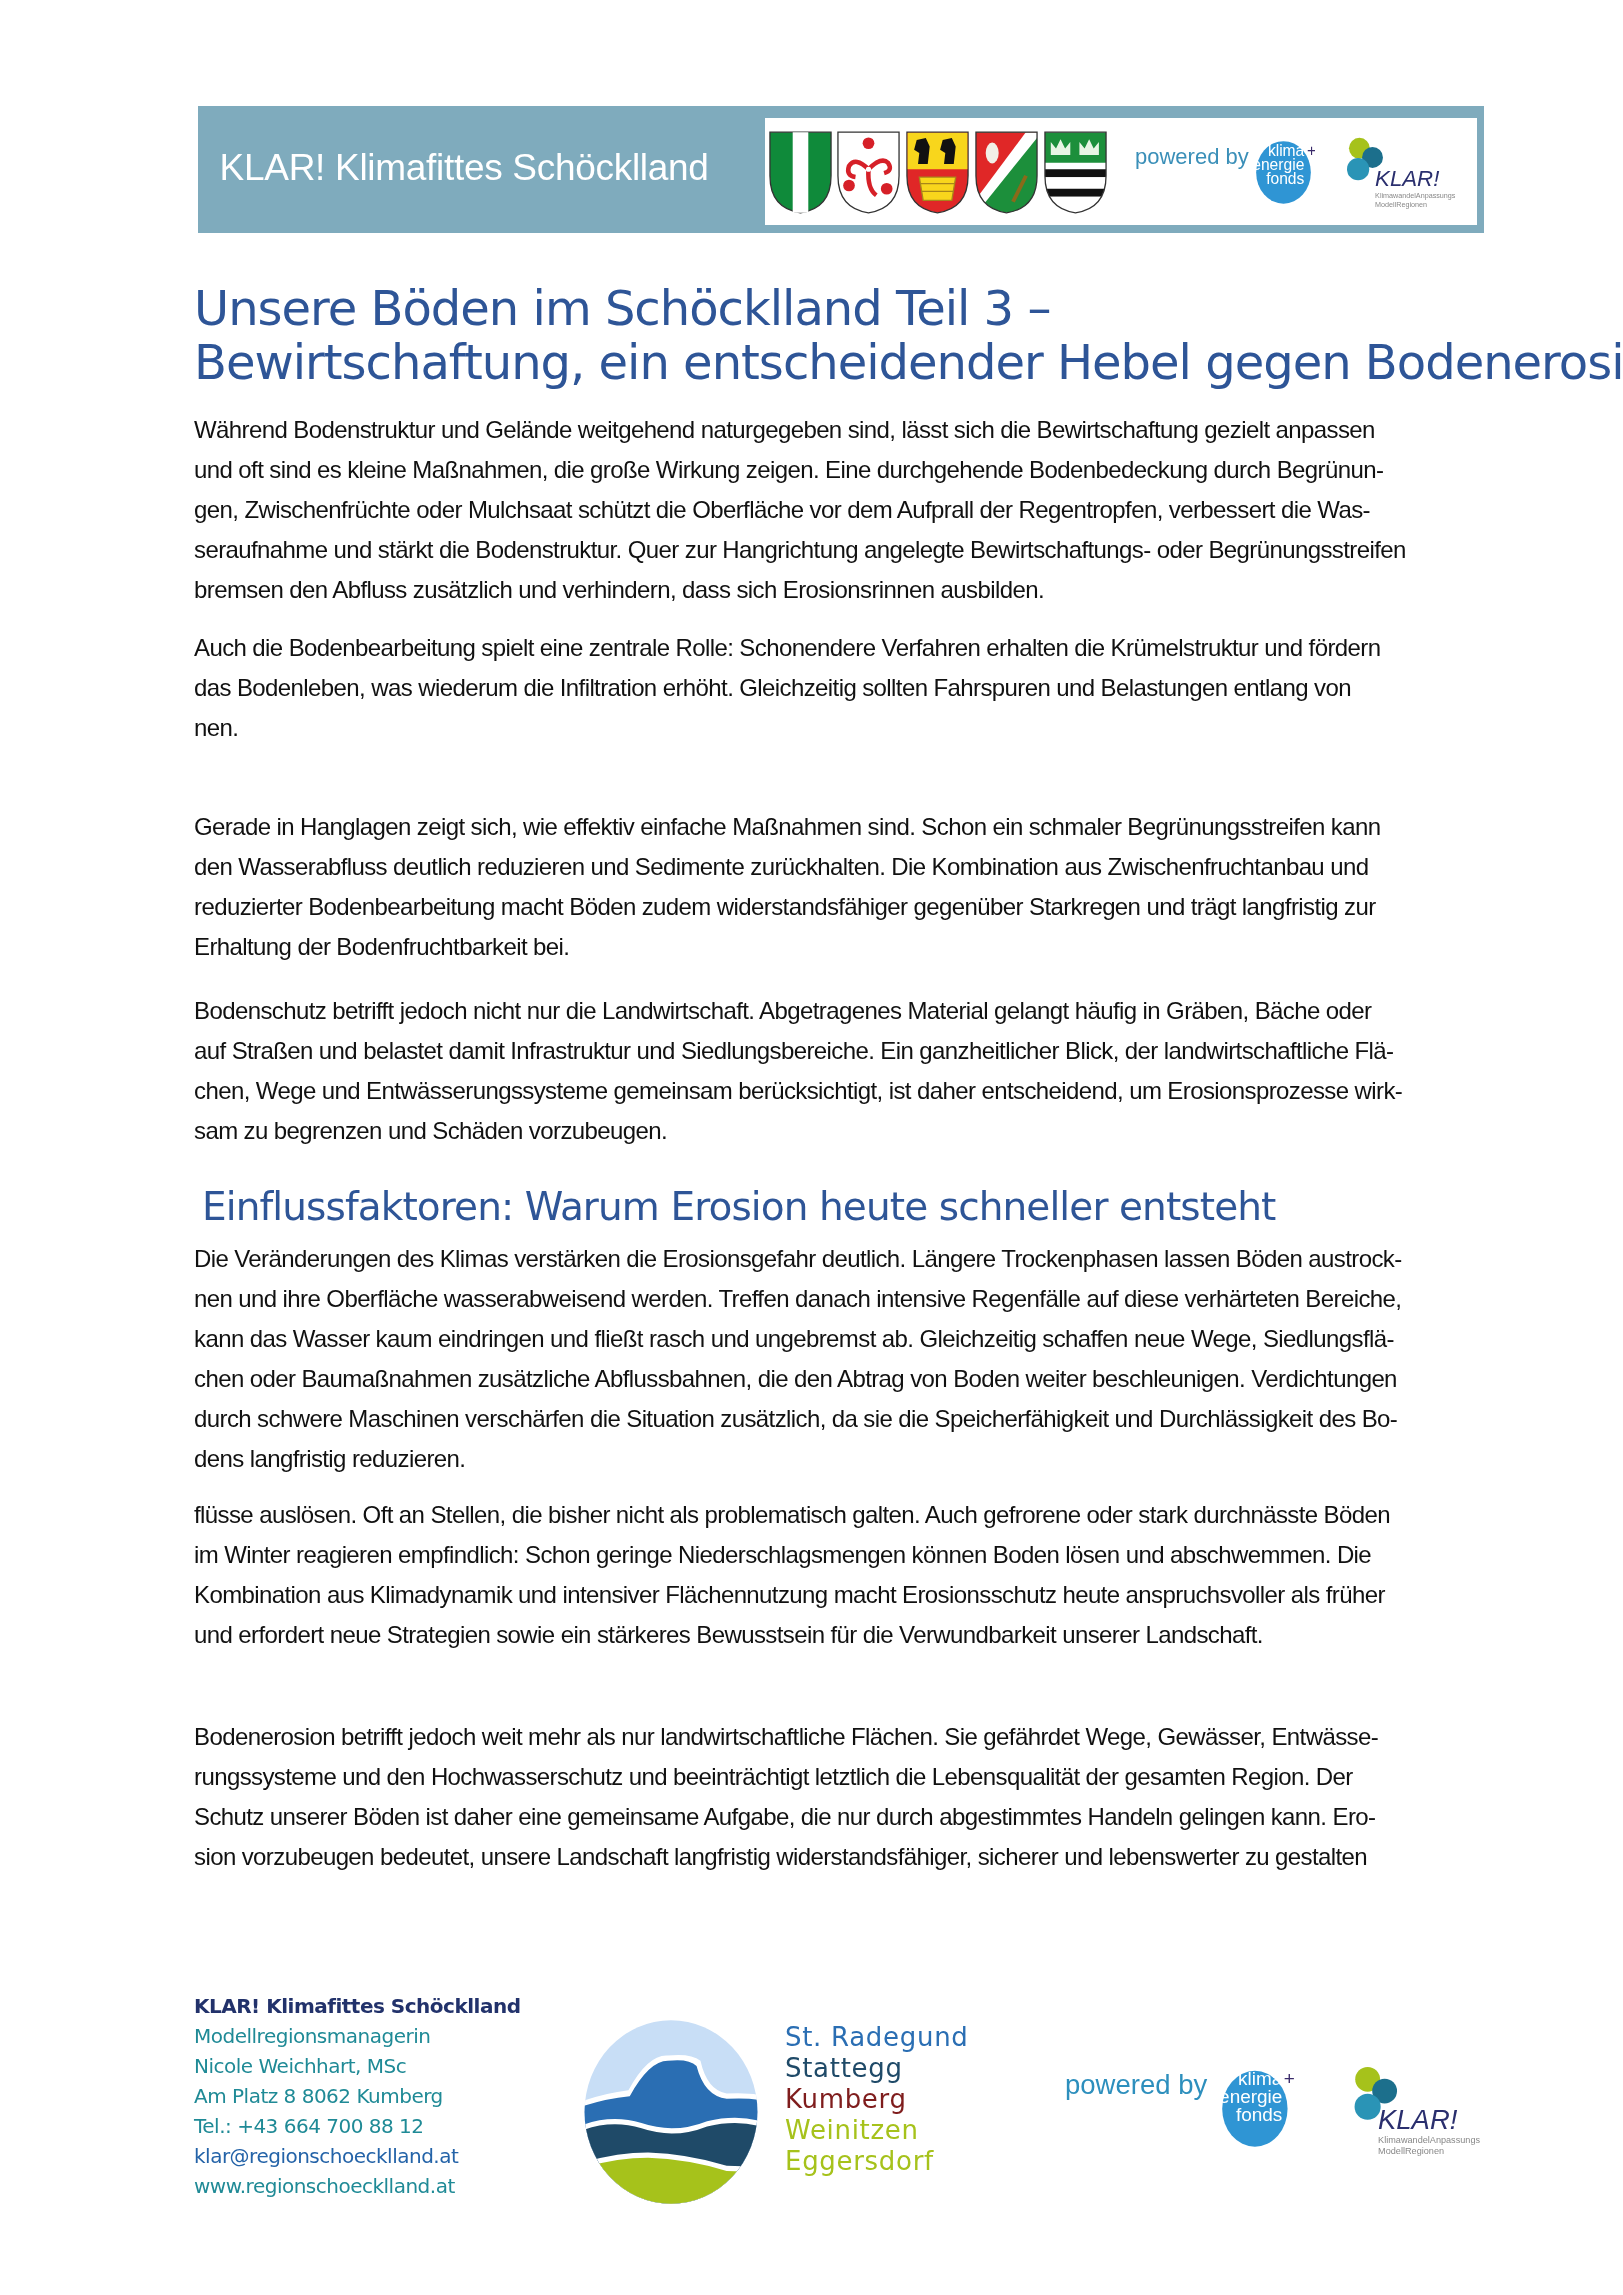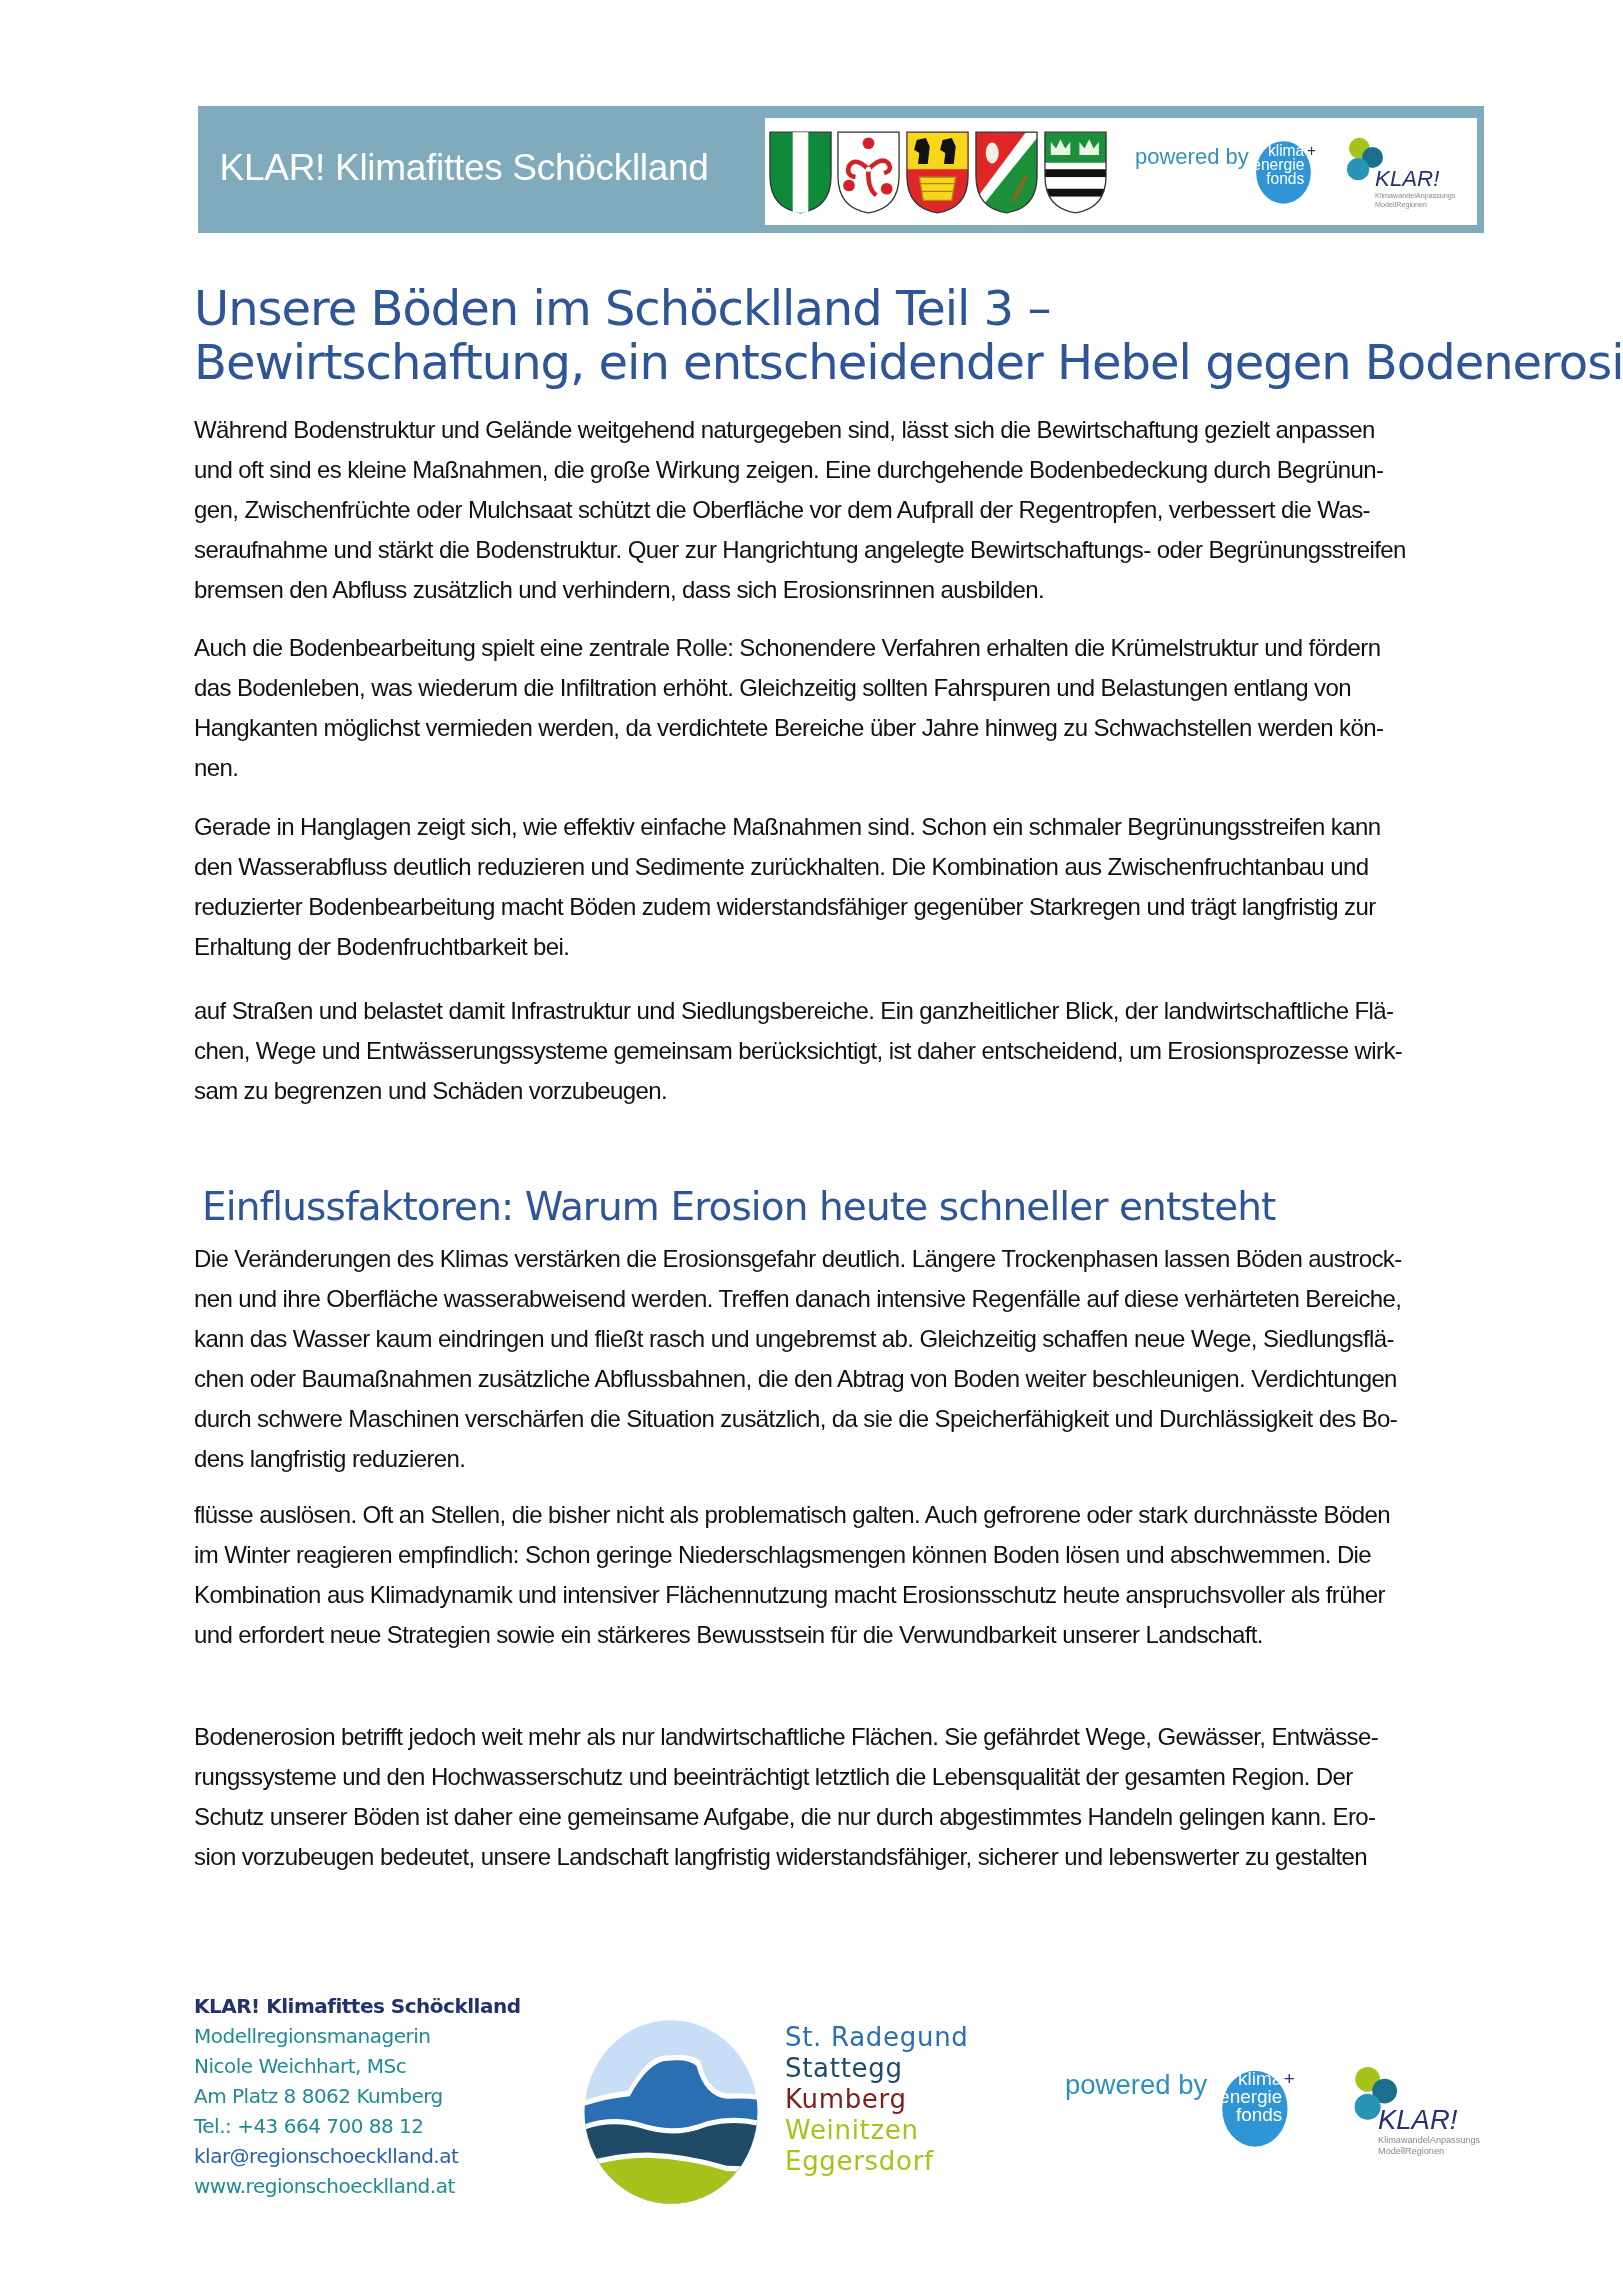--- a/index.html
+++ b/index.html
@@ -127,30 +127,30 @@
 <p class="p" style="top:410px">
   <span class="line">Während Bodenstruktur und Gelände weitgehend naturgegeben sind, lässt sich die Bewirtschaftung gezielt anpassen</span>
   <span class="line">und oft sind es kleine Maßnahmen, die große Wirkung zeigen. Eine durchgehende Bodenbedeckung durch Begrünun-</span>
   <span class="line">gen, Zwischenfrüchte oder Mulchsaat schützt die Oberfläche vor dem Aufprall der Regentropfen, verbessert die Was-</span>
   <span class="line">seraufnahme und stärkt die Bodenstruktur. Quer zur Hangrichtung angelegte Bewirtschaftungs- oder Begrünungsstreifen</span>
   <span class="line">bremsen den Abfluss zusätzlich und verhindern, dass sich Erosionsrinnen ausbilden.</span>
 </p>
 <p class="p" style="top:628px">
   <span class="line">Auch die Bodenbearbeitung spielt eine zentrale Rolle: Schonendere Verfahren erhalten die Krümelstruktur und fördern</span>
   <span class="line">das Bodenleben, was wiederum die Infiltration erhöht. Gleichzeitig sollten Fahrspuren und Belastungen entlang von</span>
-  <span class="line">Hangkanten möglichst vermieden werden, da verdichtete Bereiche über Jahre hinweg zu Schwachstellen werden kön-</span>
   <span class="line">nen.</span>
 </p>
 <p class="p" style="top:807px">
   <span class="line">Gerade in Hanglagen zeigt sich, wie effektiv einfache Maßnahmen sind. Schon ein schmaler Begrünungsstreifen kann</span>
   <span class="line">den Wasserabfluss deutlich reduzieren und Sedimente zurückhalten. Die Kombination aus Zwischenfruchtanbau und</span>
   <span class="line">reduzierter Bodenbearbeitung macht Böden zudem widerstandsfähiger gegenüber Starkregen und trägt langfristig zur</span>
   <span class="line">Erhaltung der Bodenfruchtbarkeit bei.</span>
 </p>
 <p class="p" style="top:991px">
+  <span class="line">Bodenschutz betrifft jedoch nicht nur die Landwirtschaft. Abgetragenes Material gelangt häufig in Gräben, Bäche oder</span>
   <span class="line">auf Straßen und belastet damit Infrastruktur und Siedlungsbereiche. Ein ganzheitlicher Blick, der landwirtschaftliche Flä-</span>
   <span class="line">chen, Wege und Entwässerungssysteme gemeinsam berücksichtigt, ist daher entscheidend, um Erosionsprozesse wirk-</span>
   <span class="line">sam zu begrenzen und Schäden vorzubeugen.</span>
 </p>
 
 <h2 class="h2">Einflussfaktoren: Warum Erosion heute schneller entsteht</h2>
 
 <p class="p" style="top:1239px">
   <span class="line">Die Veränderungen des Klimas verstärken die Erosionsgefahr deutlich. Längere Trockenphasen lassen Böden austrock-</span>
   <span class="line">nen und ihre Oberfläche wasserabweisend werden. Treffen danach intensive Regenfälle auf diese verhärteten Bereiche,</span>

